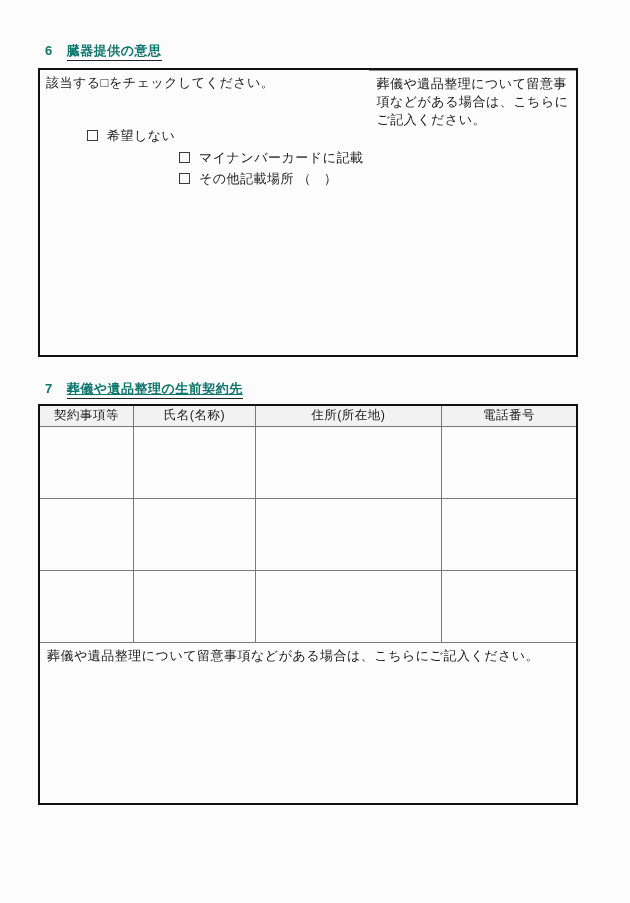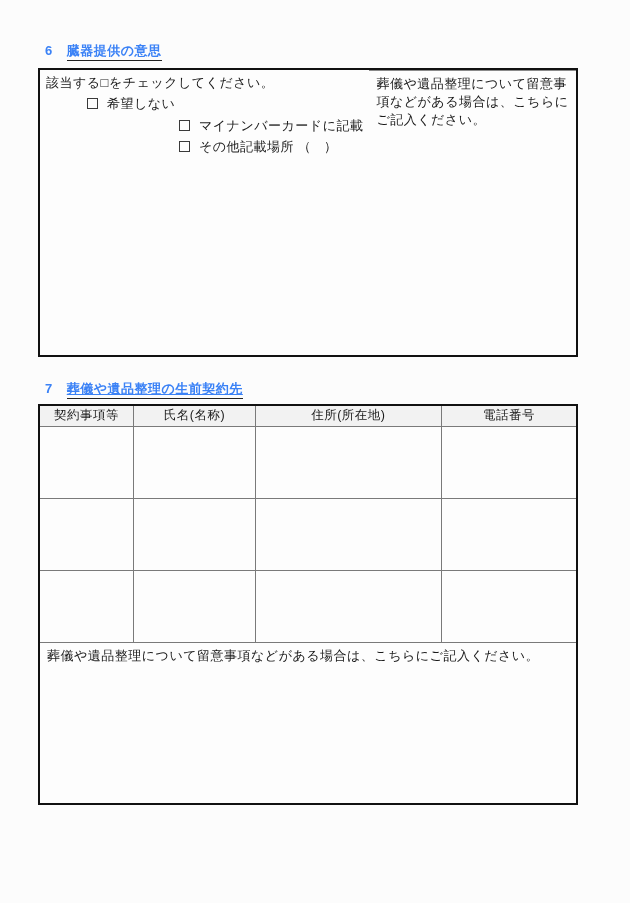--- a/index.html
+++ b/index.html
@@ -11,21 +11,21 @@
     background:#fcfcfc;
     color:#1a1a1a;
     font-family:"Liberation Serif","DejaVu Serif",serif;
     font-size:13px;
     overflow:hidden;
   }
   
   .sec-title {
     position:absolute; left:45px;
     font-family:"Liberation Sans","DejaVu Sans",sans-serif;
-    font-weight:bold; font-size:13px; color:#3b82f6;
+    font-weight:bold; font-size:13px; color:#0f766e;
     letter-spacing:0.5px;
     white-space:nowrap;
   }
   .sec-title .num { display:inline-block; margin-right:14px; }
   .sec-title .txt { border-bottom:1.5px solid #222; padding-bottom:2px; }
   #sec6-title { top:42px; }
   #sec7-title { top:380px;text-decoration:underline; }
 
   
   .sec6-box {
@@ -36,21 +36,21 @@
     display:flex; 
   }
   .check-area { height:119px; padding:3px 6px 0 6px; }
   .instruction { line-height:20px; letter-spacing:0.5px; }
   .opt-line {
     display:flex; align-items:center;
     line-height:21.5px; height:21.5px;
     letter-spacing:0.5px;
     white-space:nowrap;
   }
-  .ind1 { padding-left:41px; }   
+  .ind1 { padding-left:41px;margin-top:32px; }   
   .ind2 { padding-left:133px; }  
   .cbx {
     display:inline-block; flex:0 0 auto;
     width:11px; height:11px;
     border:1px solid #3a3a3a;
     background:transparent;
     margin-right:9px;
   }
   .gap-arrow { width:11px; }     
   .gap-sub   { width:40px; }     

